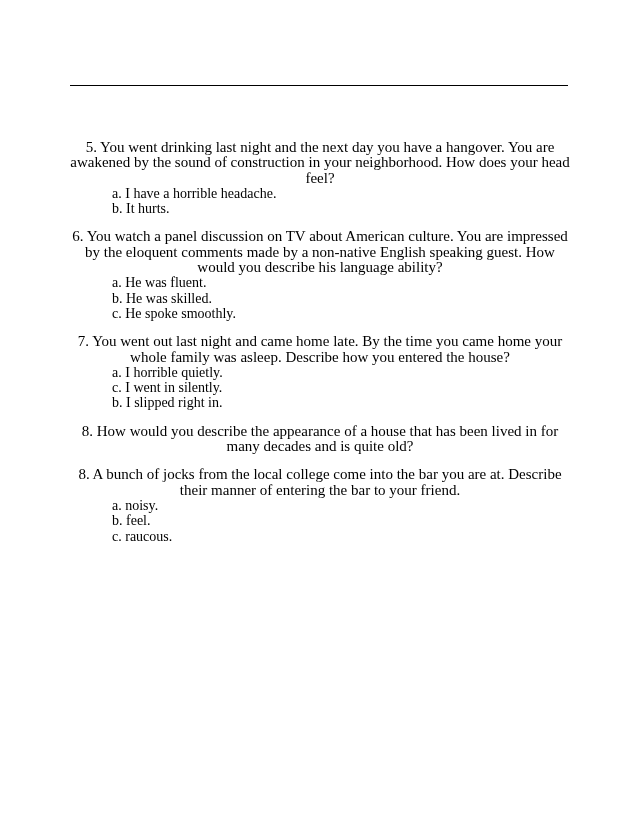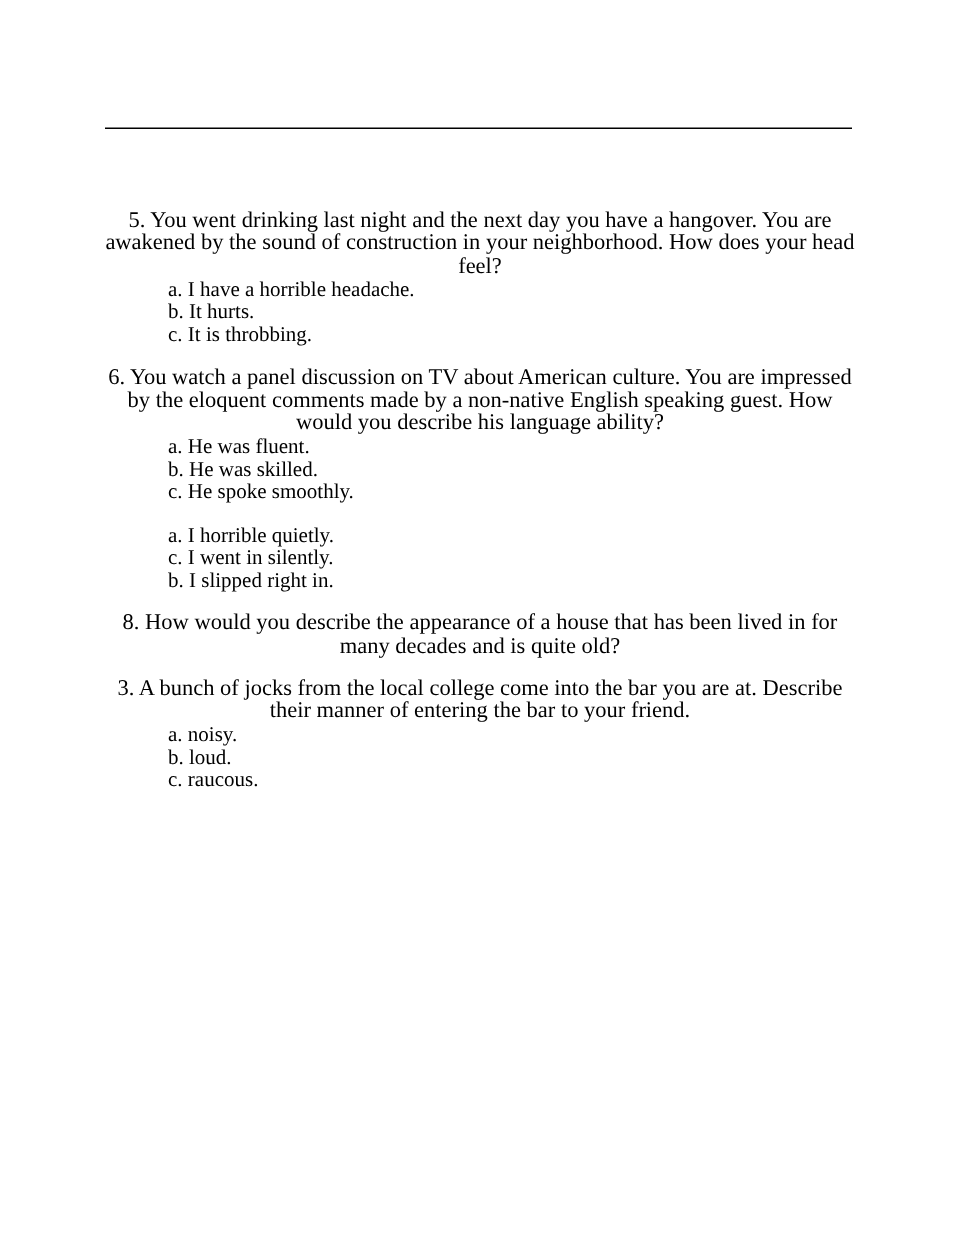--- a/index.html
+++ b/index.html
@@ -63,51 +63,51 @@
 
   <div class="rule"></div>
 
   <div class="content">
 
     <div class="qblock">
       <p class="qtext">5. You went drinking last night and the next day you have a hangover. You are awakened by the sound of construction in your neighborhood. How does your head feel?</p>
       <ul class="choices">
         <li class="choice">a. I have a horrible headache.</li>
         <li class="choice">b. It hurts.</li>
-        <li class="choice">c. It is throbbing.</li>
       </ul>
     </div>
 
     <div class="qblock">
       <p class="qtext">6. You watch a panel discussion on TV about American culture. You are impressed by the eloquent comments made by a non-native English speaking guest. How would you describe his language ability?</p>
       <ul class="choices">
         <li class="choice">a. He was fluent.</li>
         <li class="choice">b. He was skilled.</li>
         <li class="choice">c. He spoke smoothly.</li>
       </ul>
     </div>
 
     <div class="qblock">
+      <p class="qtext">7. You went out last night and came home late. By the time you came home your whole family was asleep. Describe how you entered the house?</p>
       <ul class="choices">
         <li class="choice">a. I horrible quietly.</li>
         <li class="choice">c. I went in silently.</li>
         <li class="choice">b. I slipped right in.</li>
       </ul>
     </div>
 
     <div class="qblock">
       <p class="qtext">8. How would you describe the appearance of a house that has been lived in for many decades and is quite old?</p>
     </div>
 
 
     <div class="qblock">
-      <p class="qtext">3. A bunch of jocks from the local college come into the bar you are at. Describe their manner of entering the bar to your friend.</p>
+      <p class="qtext">8. A bunch of jocks from the local college come into the bar you are at. Describe their manner of entering the bar to your friend.</p>
       <ul class="choices">
         <li class="choice">a. noisy.</li>
-        <li class="choice">b. loud.</li>
+        <li class="choice">b. feel.</li>
         <li class="choice">c. raucous.</li>
       </ul>
     </div>
 
     <div class="qblock">
     </div>
 
   </div>
 </div>
 

